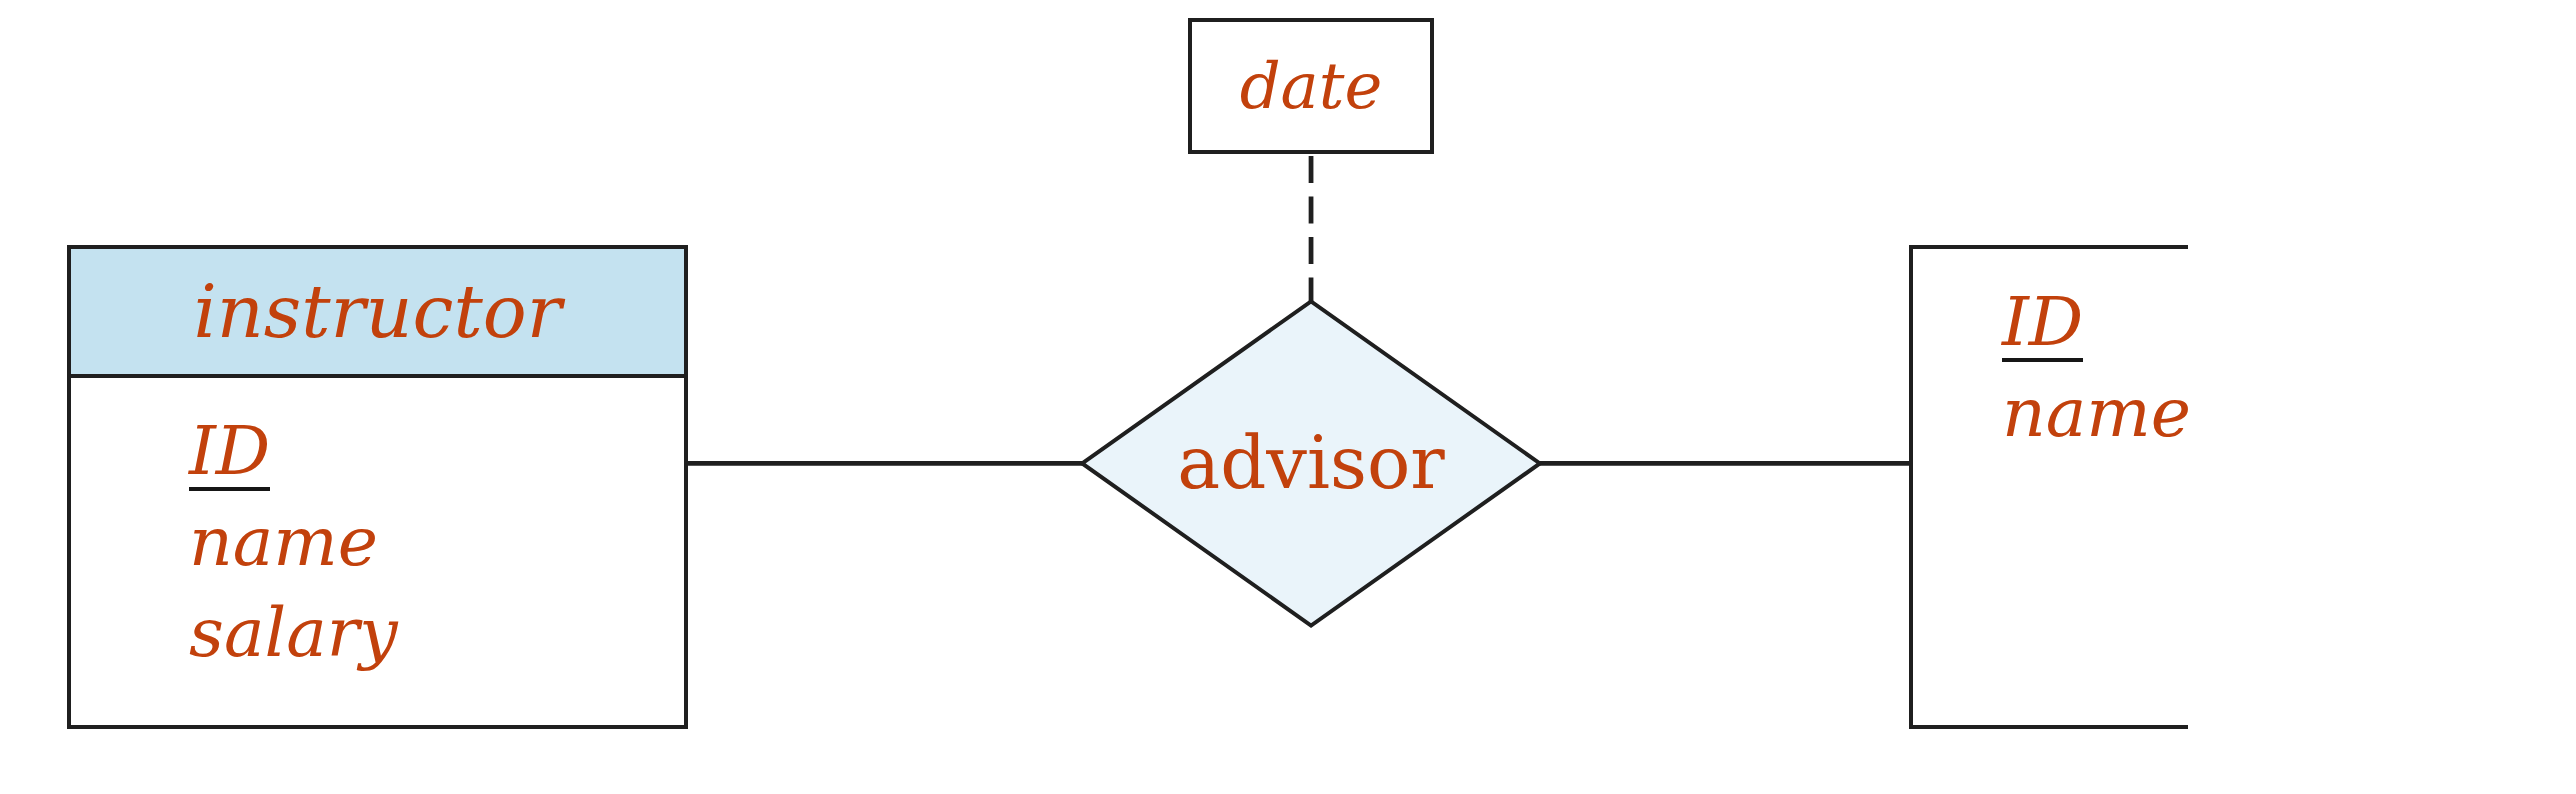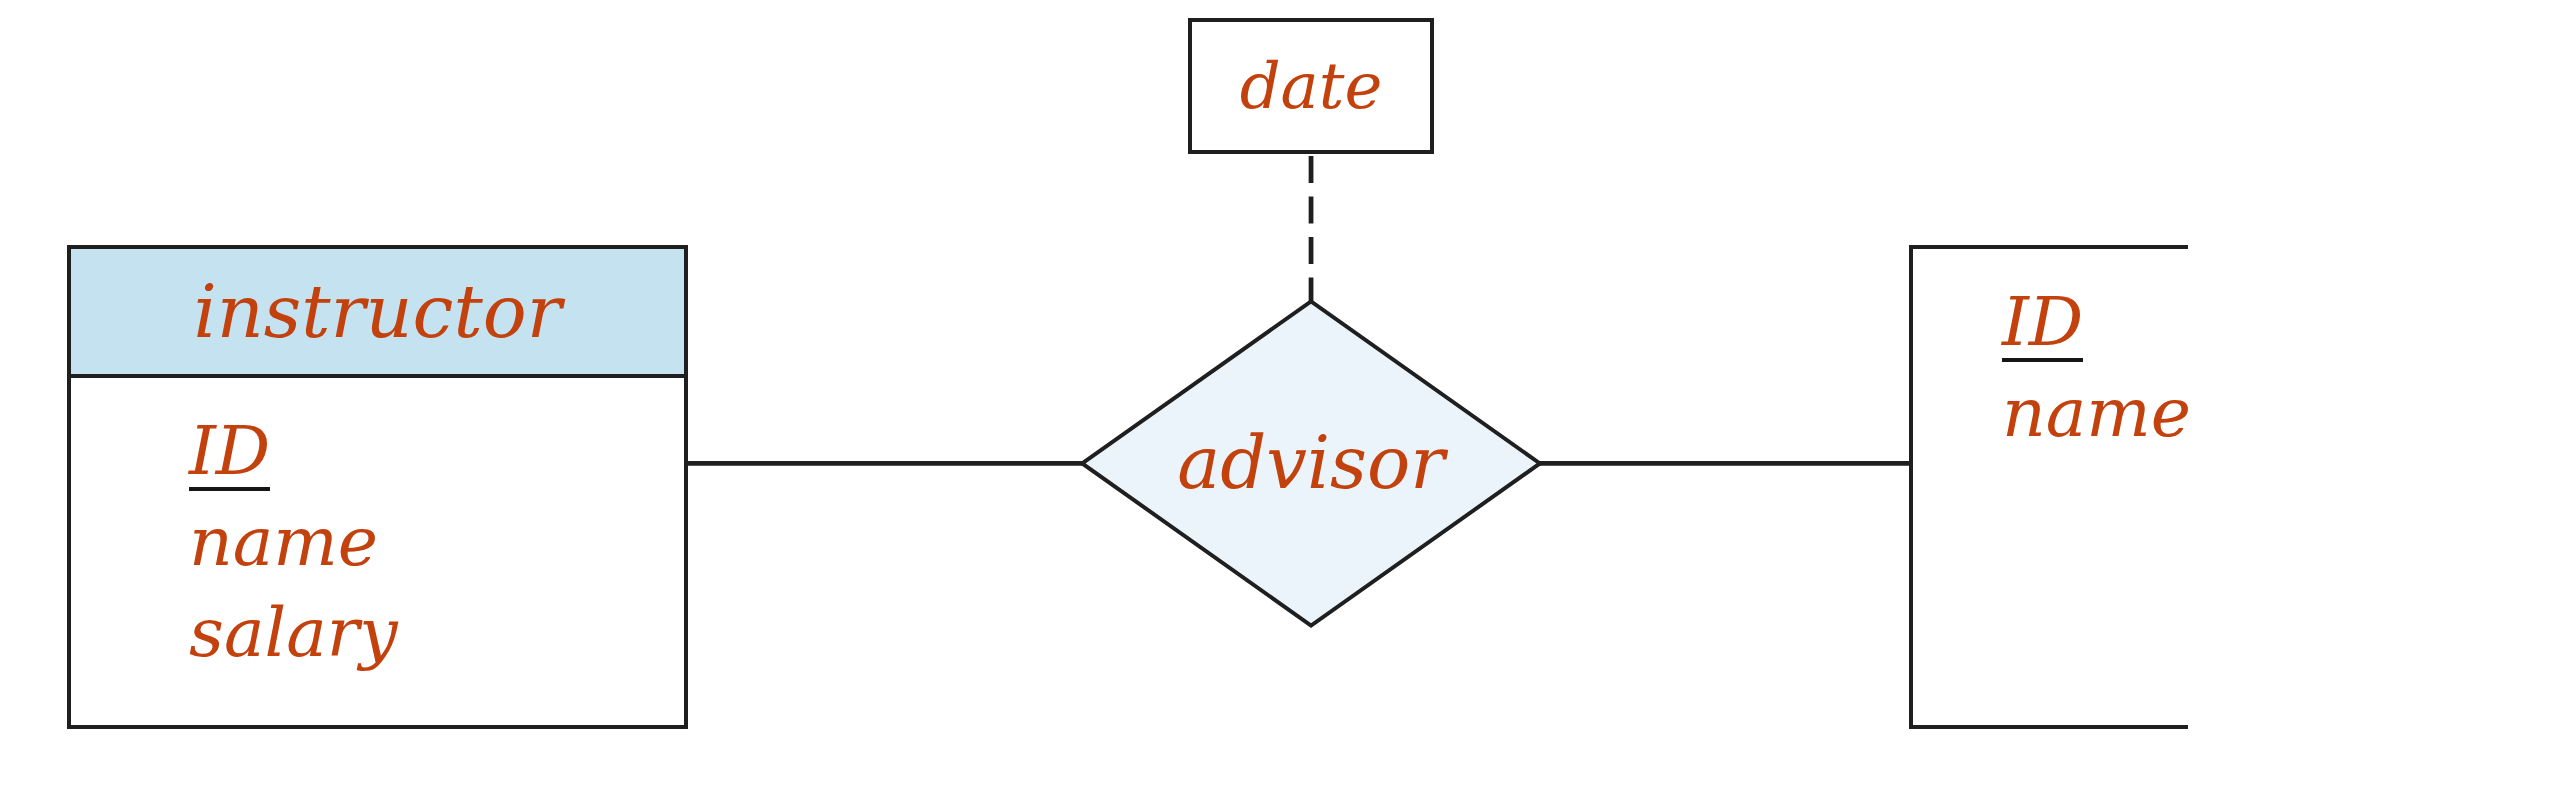--- a/index.html
+++ b/index.html
@@ -82,21 +82,20 @@
   }
   
   .diamond-label {
     left: 1082px;
     top: 301px;
     width: 458px;
     height: 324px;
     display: flex;
     align-items: center;
     justify-content: center;
-    font-style: italic;
     font-size: 72px;
     background: transparent;
   }
 </style>
 </head>
 <body>
 
 <div class="canvas">
 
   <svg class="wires" width="2576" height="795" viewBox="0 0 3242 1000">

